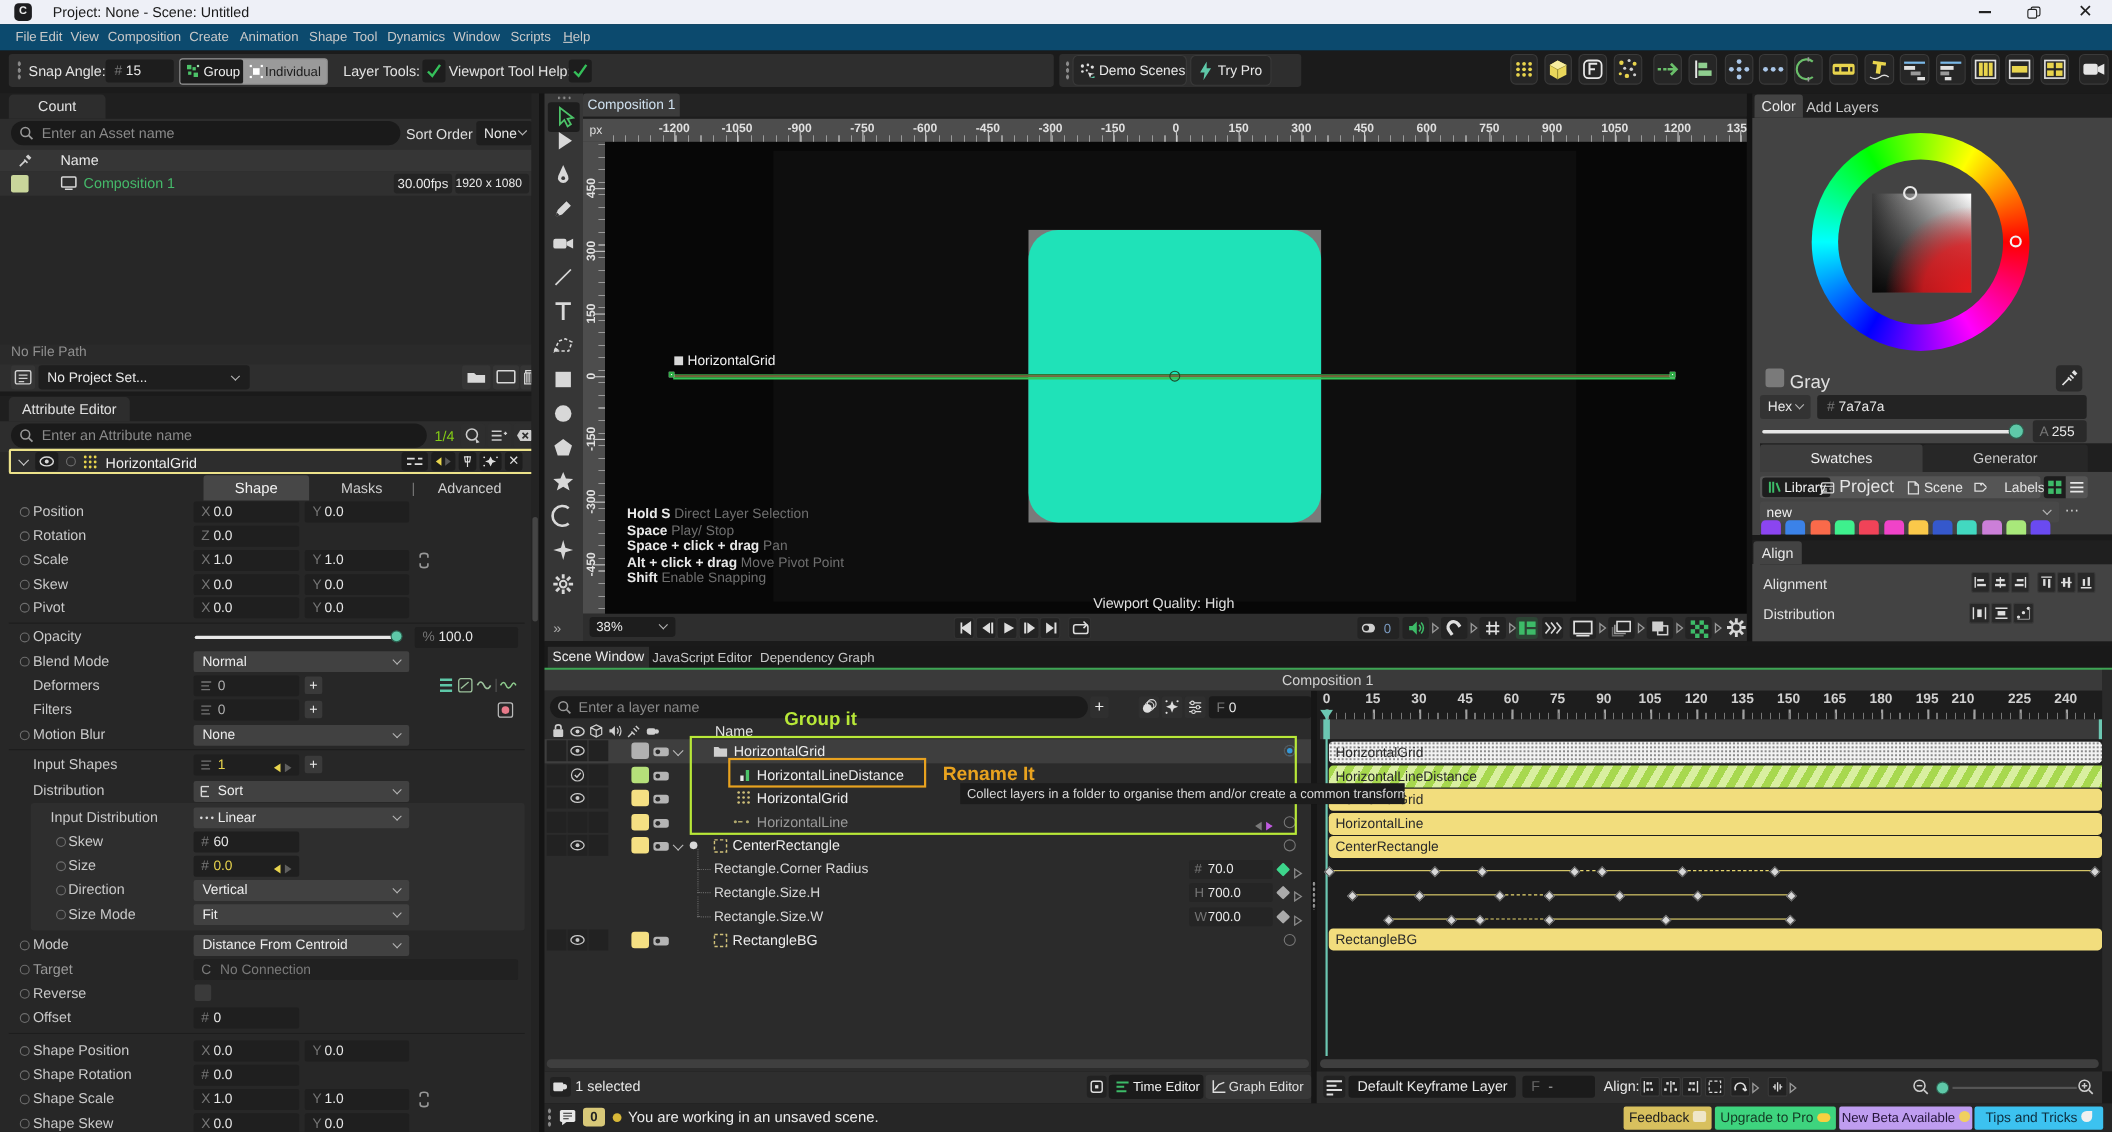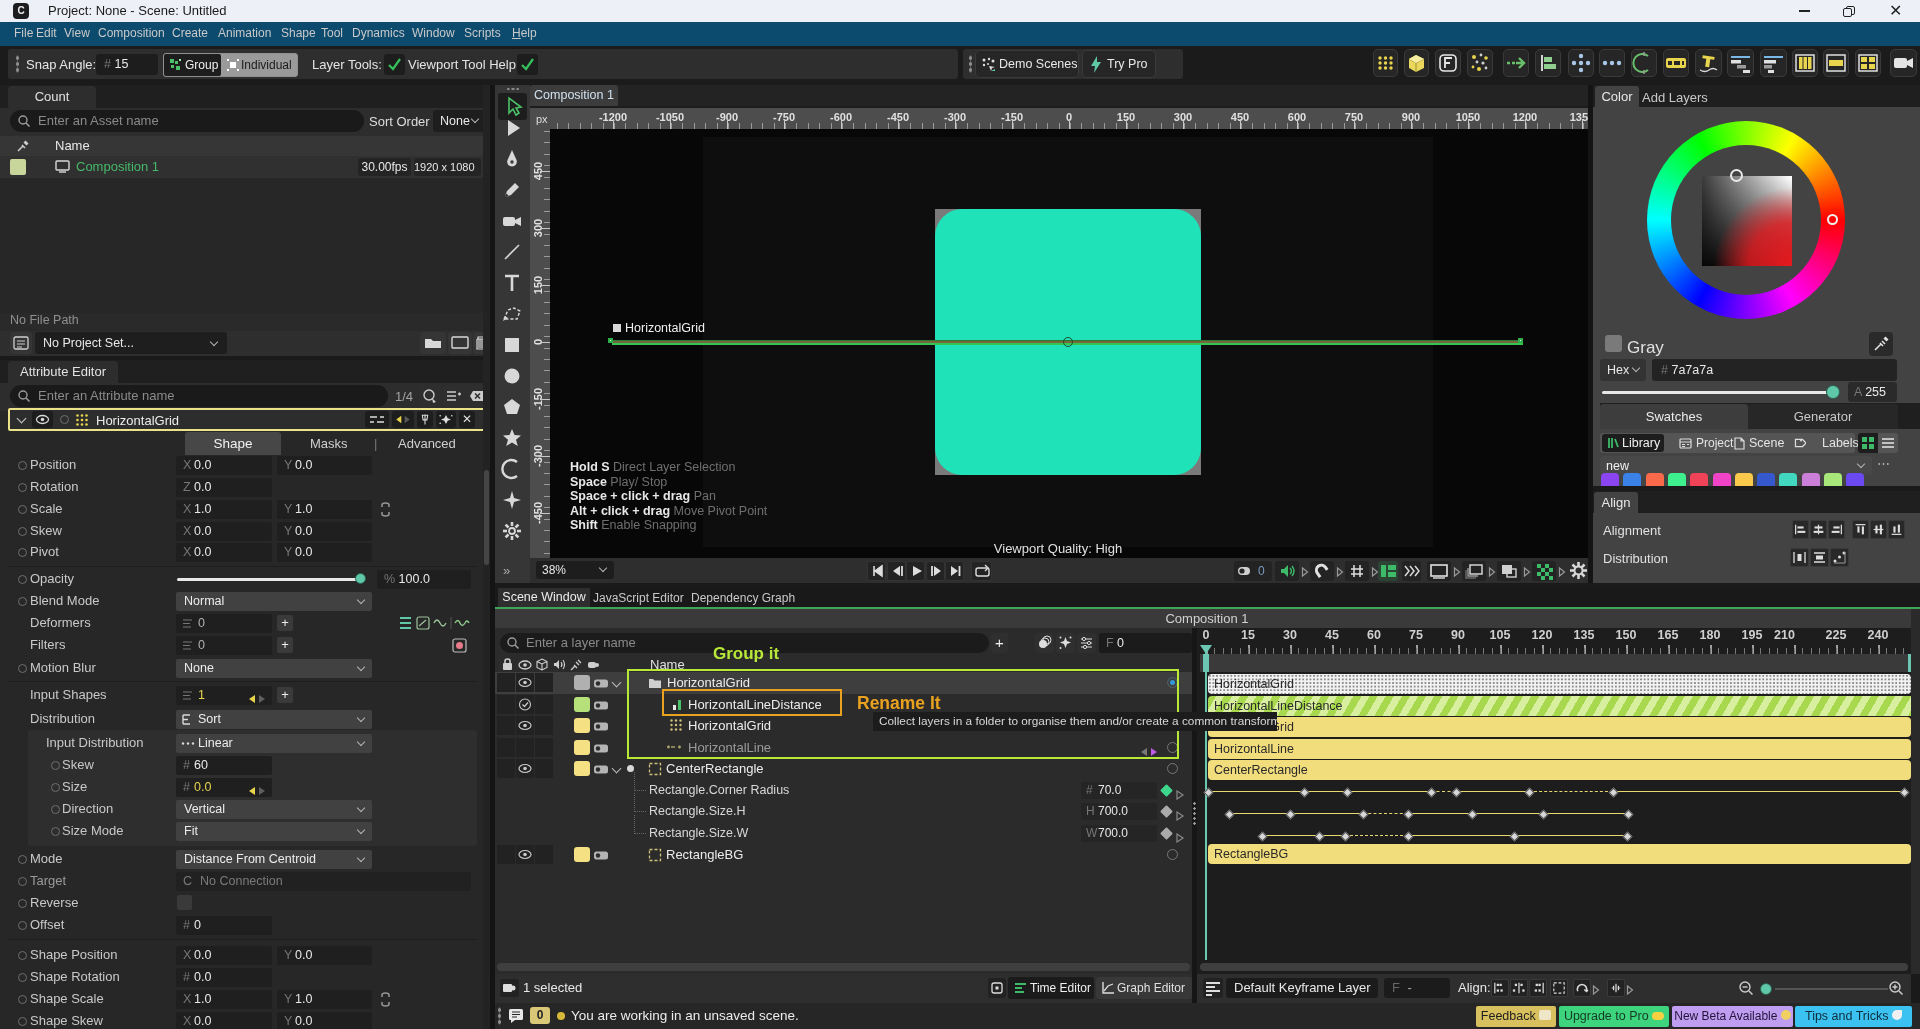--- a/index.html
+++ b/index.html
@@ -266,21 +266,21 @@
     <div class="abs" style="left:0;top:275px;width:490px;height:23px;background:#1f1f1f;"></div>
     <div class="abs" style="left:8px;top:276px;width:110px;height:22px;background:#2d2d2d;border-radius:4px 4px 0 0;color:#e2e2e2;font-size:13px;text-align:center;line-height:22px;">Attribute Editor</div>
     <div class="abs" style="left:0;top:298px;width:490px;height:28px;background:#2d2d2d;"></div>
     <div class="abs" style="left:10px;top:300px;width:378px;height:22px;background:#1a1a1a;border-radius:11px;">
       <svg style="position:absolute;left:7px;top:4px;" width="14" height="14" viewBox="0 0 14 14">
           <circle cx="6" cy="6" r="4" stroke="#9a9a9a" stroke-width="1.4" fill="none"></circle>
           <path d="M9 9 L12.5 12.5" stroke="#9a9a9a" stroke-width="1.6"></path>
         </svg>
       <span style="position:absolute;left:28px;top:3px;color:#8a8a8a;font-size:13px;">Enter an Attribute name</span>
       </div>
-    <div class="lbl" style="left:395px;top:304px;color:#a3a3a3;">1/4</div>
+    <div class="lbl" style="left:395px;top:304px;color:#84cc16;">1/4</div>
     <div class="abs" style="left:419px;top:300px;width:22px;height:22px;background:#2e2e2e;border-radius:3px;"><svg width="22" height="22" viewBox="0 0 22 22">
           <circle cx="10" cy="10" r="5" stroke="#ccc" stroke-width="1.4" fill="none"></circle>
           <path d="M13 13 L17 17 L14 18 Z" fill="#ccc"></path>
         </svg></div>
     <div class="abs" style="left:443px;top:300px;width:22px;height:22px;background:#2e2e2e;border-radius:3px;"><svg width="22" height="22" viewBox="0 0 22 22">
           <path d="M4 7 L13 7 M4 11 L13 11 M4 15 L13 15" stroke="#ccc" stroke-width="1.5"></path>
           <path d="M15 9 L18 9 M16.5 7.5 L16.5 10.5" stroke="#ccc" stroke-width="1.3"></path>
         </svg></div>
     <div class="abs" style="left:467px;top:300px;width:22px;height:22px;background:#2e2e2e;border-radius:3px;"><svg width="22" height="22" viewBox="0 0 22 22">
           <path d="M6 6 L16 6 L19 11 L16 16 L6 16 L3 11 Z" fill="#ccc"></path>
@@ -737,21 +737,21 @@
       <div class="abs" style="left:2px;top:284px;width:232px;height:3px;background:#e8e8e8;border-radius:2px;"></div>
       <div class="abs" style="left:226px;top:278px;width:14px;height:14px;background:#5ec8a8;border:1.5px solid #2c5f4e;border-radius:50%;"></div>
       <div class="inp" style="left:248px;top:275px;width:49px;height:20px;line-height:20px;background:#2a2a2a;"><span class="pfx" style="margin-left:6px;">A</span> 255</div>
       <div class="abs" style="left:0;top:296px;width:320px;height:26px;background:#1f1f1f;"></div>
       <div class="abs" style="left:0px;top:297px;width:148px;height:25px;background:#3d3d3d;border-radius:3px 3px 0 0;color:#ececec;font-size:13px;text-align:center;line-height:25px;">Swatches</div>
       <div class="abs" style="left:148px;top:297px;width:150px;height:25px;background:#272727;border-radius:3px 3px 0 0;color:#c9c9c9;font-size:13px;text-align:center;line-height:25px;">Generator</div>
       <div class="abs" style="left:0px;top:326px;width:255px;height:20px;background:#555;border-radius:3px;"></div>
       <div class="abs" style="left:2px;top:327px;width:62px;height:18px;background:#1d1d1d;border-radius:3px;color:#f0f0f0;font-size:12.5px;line-height:18px;"><svg style="position:absolute;left:5px;top:3px;" width="12" height="12" viewBox="0 0 12 12">
             <path d="M2 1 L2 11 M5 1 L5 11 M8 2 L11 10" stroke="#3dbb68" stroke-width="1.8"></path>
           </svg><span style="margin-left:20px;">Library</span></div>
-      <div class="abs" style="left:79px;top:327px;color:#e4e4e4;font-size:12px;line-height:18px;"><svg style="position:absolute;left:0px;top:3px;" width="13" height="13" viewBox="0 0 13 13">
+      <div class="abs" style="left:55px;top:327px;color:#e4e4e4;font-size:16px;line-height:18px;"><svg style="position:absolute;left:0px;top:3px;" width="13" height="13" viewBox="0 0 13 13">
             <rect x="1" y="2" width="11" height="9" rx="1" stroke="#ddd" stroke-width="1.2" fill="none"></rect>
             <path d="M1 5 L12 5 M3 7.5 L6 7.5 M3 9.5 L6 9.5 M8 7.5 L10 7.5" stroke="#ddd" stroke-width="1"></path>
           </svg><span style="margin-left:17px;">Project</span></div>
       <div class="abs" style="left:133px;top:327px;color:#e4e4e4;font-size:12.5px;line-height:18px;"><svg style="position:absolute;left:0px;top:3px;" width="12" height="13" viewBox="0 0 12 13">
             <path d="M2 1 L8 1 L11 4 L11 12 L2 12 Z M8 1 L8 4 L11 4" stroke="#ddd" stroke-width="1.2" fill="none"></path>
           </svg><span style="margin-left:16px;">Scene</span></div>
       <div class="abs" style="left:193px;top:327px;color:#e4e4e4;font-size:12.5px;line-height:18px;"><svg style="position:absolute;left:0px;top:3px;" width="13" height="13" viewBox="0 0 13 13">
             <path d="M6 1 L11 1 L11 6 L6 11 L1 6 Z" stroke="#ddd" stroke-width="1.2" fill="none" transform="rotate(45 6 6)"></path>
             <circle cx="8" cy="3.5" r="1" fill="#ddd"></circle>
           </svg><span style="margin-left:29px;">Labels</span></div>

